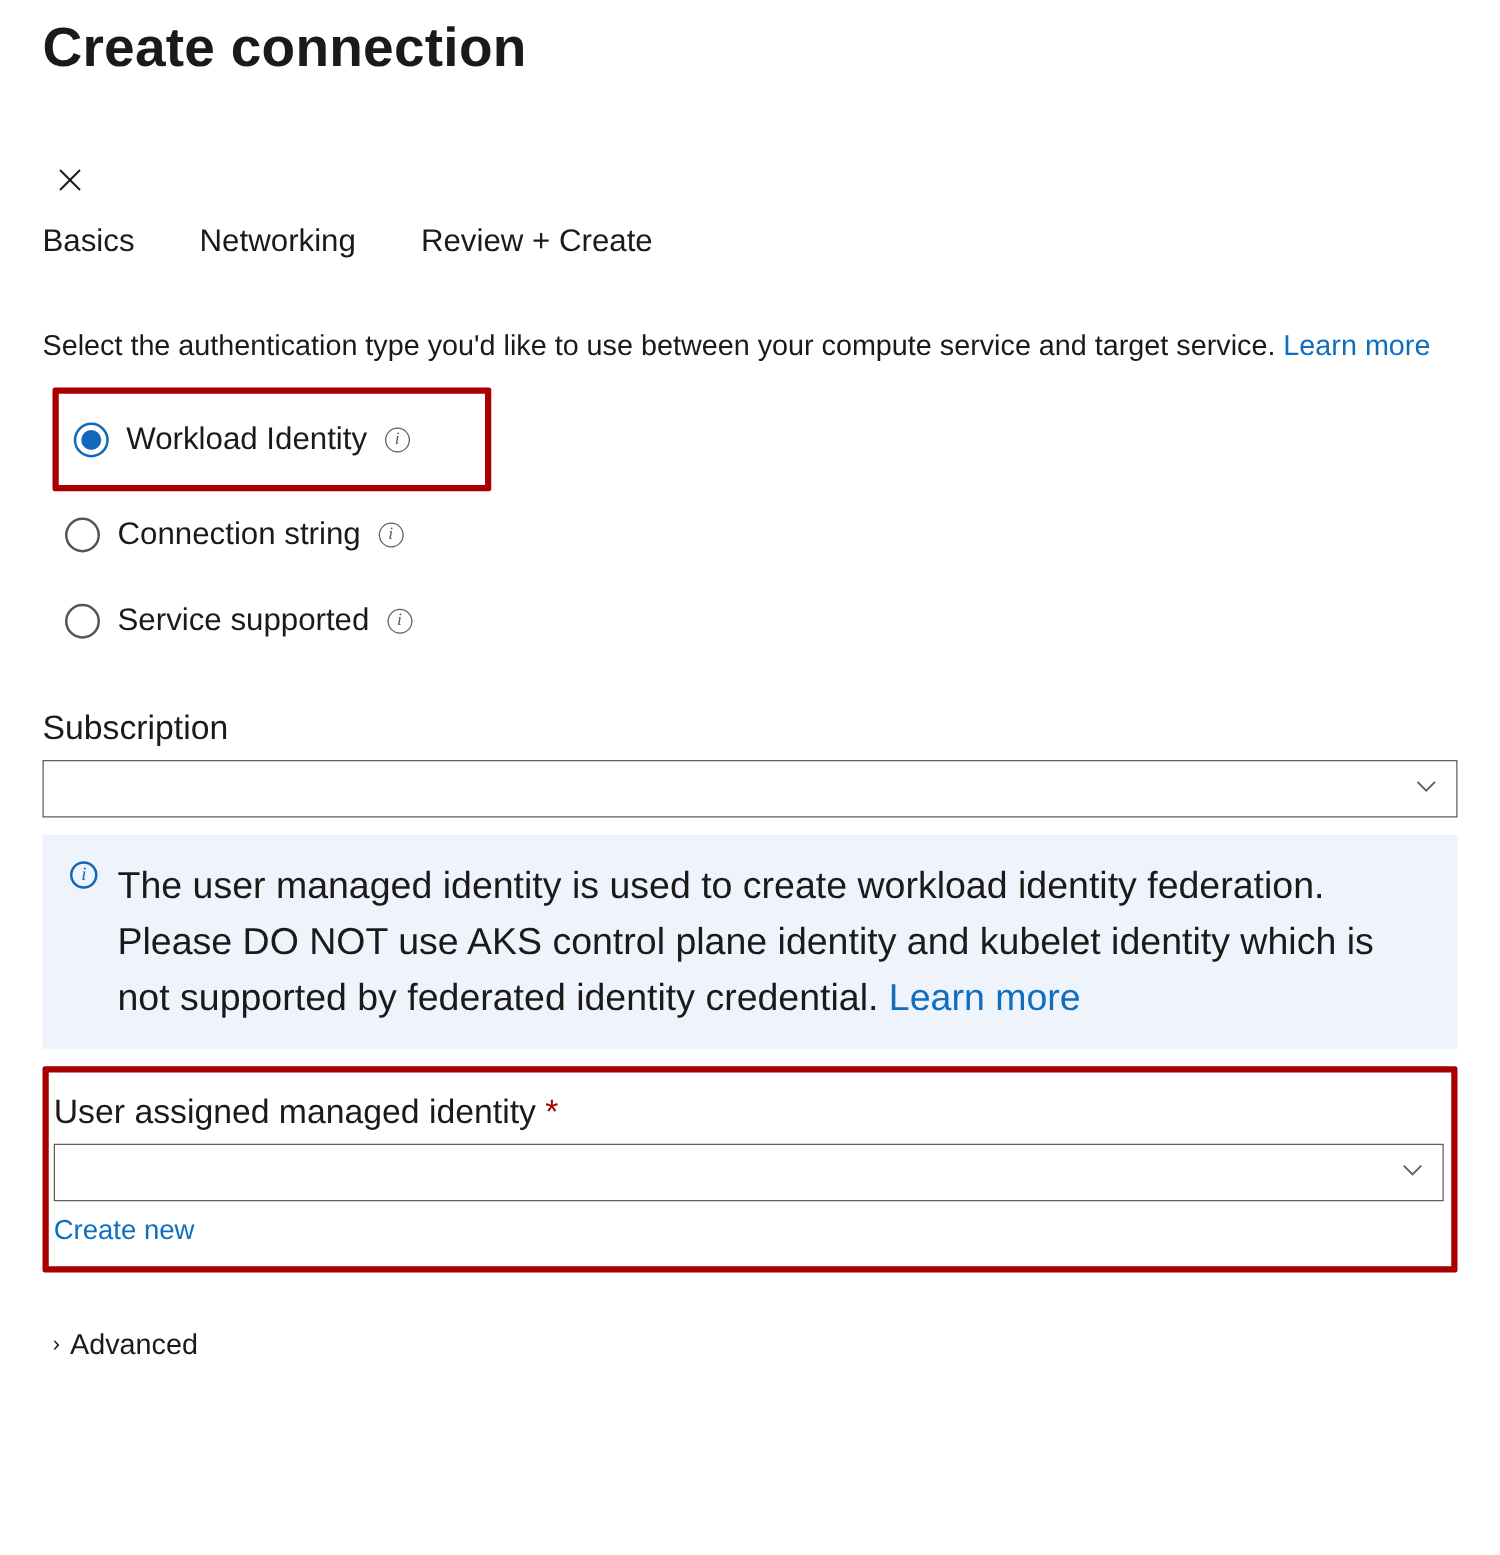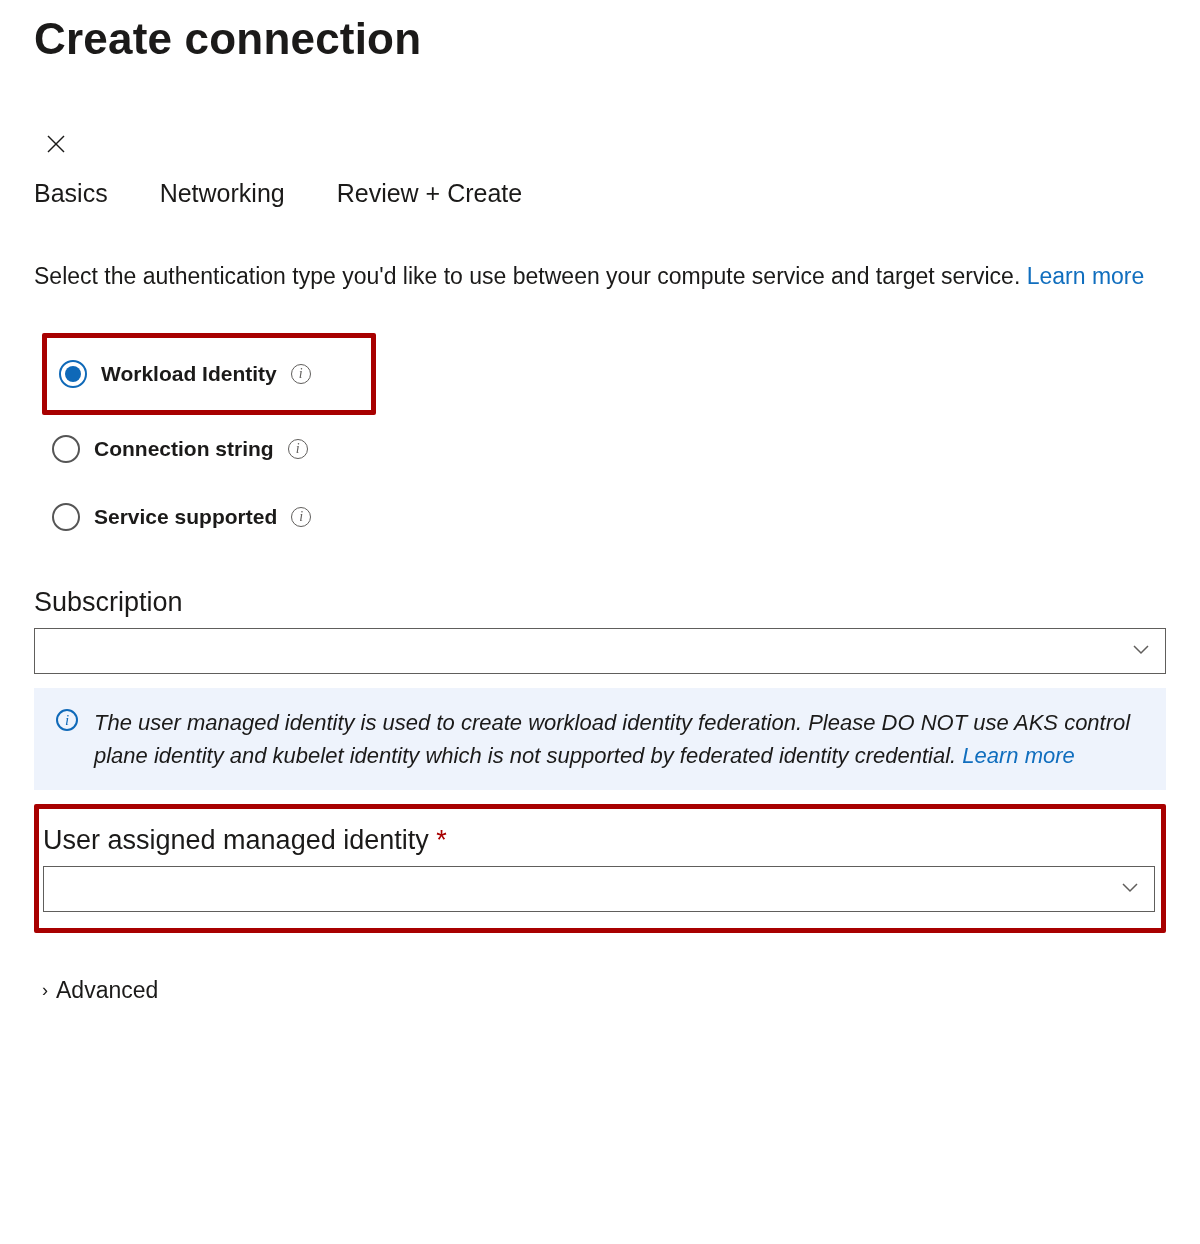--- a/index.html
+++ b/index.html
@@ -50,21 +50,21 @@
     cursor: pointer;
     border-bottom: 4px solid transparent;
   }
   .tab.active {
     font-weight: 700;
     border-bottom: 4px solid #1475d0;
   }
   .intro {
     font-size: 23px;
     line-height: 1.45;
-    margin-bottom: 40px;
+    margin-bottom: 17px;
   }
   .link { color: #106ebe; cursor: pointer; }
   .highlight-box {
     border: 5px solid #a80000;
     border-radius: 2px;
   }
   .radio-group {
     margin-left: 8px;
   }
   .radio-row {
@@ -81,22 +81,22 @@
     display: flex; align-items: center; justify-content: center;
     flex-shrink: 0;
   }
   .radio.selected { border-color: #0f69b8; }
   .radio.selected::after {
     content: "";
     width: 16px; height: 16px; border-radius: 50%;
     background: #0f69b8; display: block;
   }
   .radio-label {
-    font-size: 21px;
-    font-weight: 700;
+    font-size: 25px;
+    font-weight: 400;
   }
   .info-icon {
     width: 20px; height: 20px;
     border: 1.5px solid #605e5c;
     border-radius: 50%;
     display: inline-flex; align-items: center; justify-content: center;
     font-size: 14px; color: #605e5c;
     font-family: Georgia, serif;
     font-style: italic;
     flex-shrink: 0;
@@ -133,24 +133,23 @@
     border: 2px solid #0f69b8;
     border-radius: 50%;
     display: inline-flex; align-items: center; justify-content: center;
     font-size: 15px; color: #0f69b8;
     font-family: Georgia, serif;
     font-style: italic;
     flex-shrink: 0;
     margin-top: 3px;
   }
   .infobox-text {
-    font-size: 22px;
+    font-size: 30px;
     line-height: 1.5;
     color: #1b1a19;
-    font-style: italic;
   }
   .managed-section {
     padding: 10px 10px 16px 0;
     margin-top: 14px;
   }
   .create-new-link {
     margin-top: 10px;
     font-size: 22px;
   }
   .advanced-row {
@@ -237,19 +236,20 @@
       <span class="required">*</span>
     </div>
     <div class="dropdown">
       <span></span>
       <span class="chevron-down">
         <svg viewBox="0 0 24 24" fill="none" stroke="#605e5c" stroke-width="1.5">
             <polyline points="5 9 12 16 19 9"></polyline>
           </svg>
       </span>
     </div>
+    <div class="create-new-link link">Create new</div>
   </div>
 
   <div class="advanced-row">
     <span class="adv-chevron">›</span>
     <span>Advanced</span>
   </div>
 </div>
 
 </body></html>

